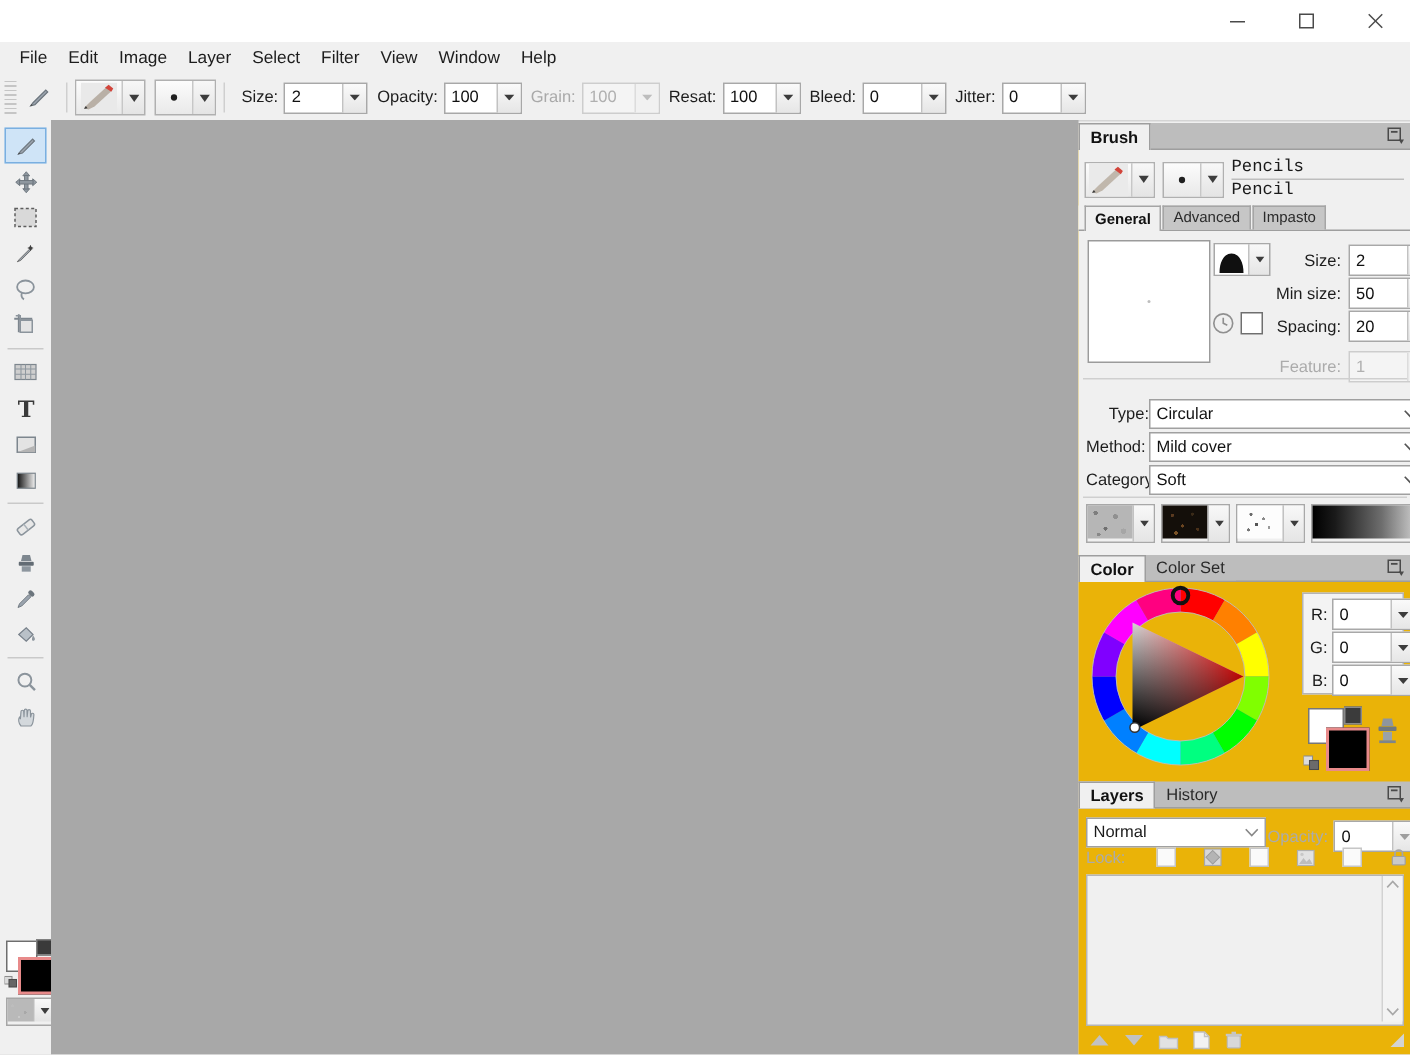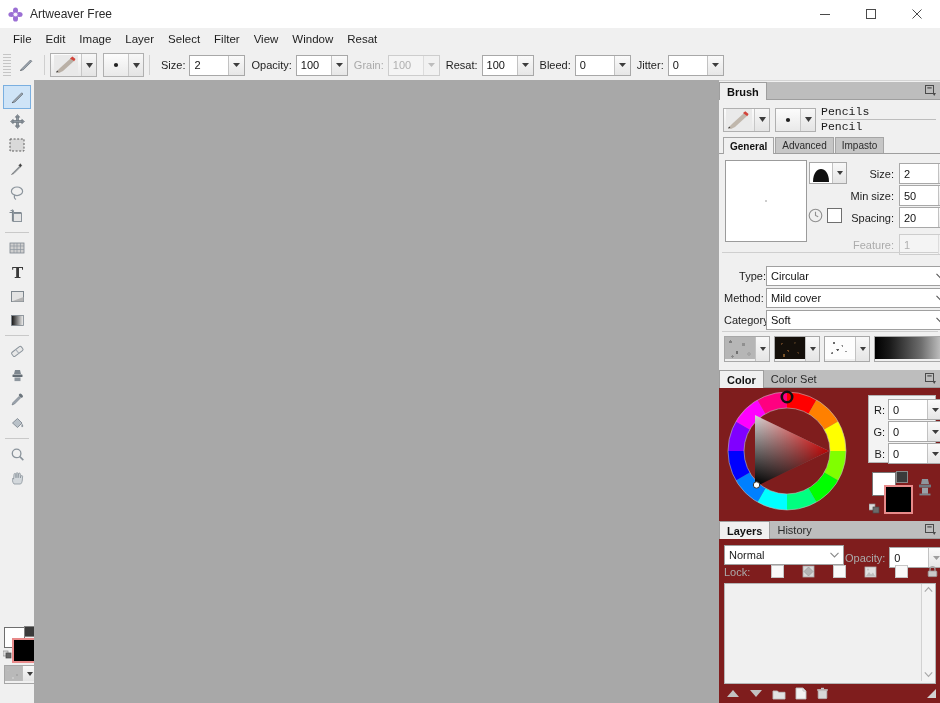--- a/index.html
+++ b/index.html
@@ -62,21 +62,21 @@
       radial-gradient(circle at 20% 30%,#bdbdbd 0 1px,transparent 1px),
       radial-gradient(circle at 70% 60%,#a8a8a8 0 1px,transparent 1px),
       radial-gradient(circle at 45% 80%,#c9c9c9 0 1px,transparent 1px),
       #b9b9b9;}
   .papersw .a{width:13px;height:15px;background:linear-gradient(#f8f8f8,#e4e4e4);border-left:1px solid #bdbdbd;display:flex;align-items:center;justify-content:center;}
 
   
   .canvas{position:absolute;left:34px;top:80px;width:685px;height:623px;background:#a8a8a8;}
 
   
-  .dock{position:absolute;left:719px;top:82px;width:221px;height:621px;background:#7f1d1d;}
+  .dock{position:absolute;left:719px;top:82px;width:221px;height:621px;background:#eab308;}
   .panel{position:relative;background:#f0f0f0;}
   .ptabs{position:relative;height:17px;background:#bdbdbd;display:flex;align-items:flex-end;border-bottom:1px solid #9e9e9e;}
   .ptab{height:16px;padding:0 7px;display:flex;align-items:center;font-size:11px;color:#2a2a2a;background:#bdbdbd;}
   .ptab.active{background:#f0f0f0;font-weight:bold;color:#111;border-left:1px solid #9e9e9e;border-right:1px solid #9e9e9e;border-top:1px solid #9e9e9e;height:17px;margin-bottom:-1px;}
   .pmenu{position:absolute;right:3px;top:2px;width:13px;height:13px;}
 
   .brushhead{display:flex;align-items:center;padding:5px 0 3px 4px;gap:5px;}
   .brush-name{font-size:11.5px;color:#1a1a1a;line-height:14px;}
   .brush-names{flex:1;padding-right:4px;font-family:Liberation Mono, monospace;}
   .brush-cat{border-bottom:1px solid #bdbdbd;}
@@ -123,34 +123,20 @@
   .lscroll{position:absolute;right:0;top:0;width:13px;height:97px;background:#f3f3f3;border-left:1px solid #d2d2d2;}
   .lbtns{position:absolute;left:726px;top:687px;display:flex;align-items:center;gap:9px;}
   svg{display:block;}
 </style>
 </head>
 <body>
 
 <div id="app">
 
   <div class="titlebar">
-    <div class="title-left">
-      <span class="app-icon">
-        <svg width="15" height="15" viewBox="0 0 15 15">
-          <g fill="#9b6fd4">
-            <ellipse cx="7.5" cy="3.6" rx="2.5" ry="3.2"></ellipse>
-            <ellipse cx="7.5" cy="11.4" rx="2.5" ry="3.2"></ellipse>
-            <ellipse cx="3.6" cy="7.5" rx="3.2" ry="2.5"></ellipse>
-            <ellipse cx="11.4" cy="7.5" rx="3.2" ry="2.5"></ellipse>
-          </g>
-          <circle cx="7.5" cy="7.5" r="2.1" fill="#ffffff" opacity=".85"></circle>
-        </svg>
-      </span>
-      <span class="title-text">Artweaver Free</span>
-    </div>
     <div class="win-btns">
       <div class="win-btn">
         <svg width="12" height="12" viewBox="0 0 12 12">
             <line x1="1" y1="6.5" x2="11" y2="6.5" stroke="#4a4a4a" stroke-width="1"></line>
           </svg>
       </div>
       <div class="win-btn">
         <svg width="12" height="12" viewBox="0 0 12 12">
             <rect x="1.5" y="1.5" width="9" height="9" fill="none" stroke="#4a4a4a" stroke-width="1"></rect>
           </svg>
@@ -166,21 +152,21 @@
 
   <div class="menubar">
     <div class="menu-item">File</div>
     <div class="menu-item">Edit</div>
     <div class="menu-item">Image</div>
     <div class="menu-item">Layer</div>
     <div class="menu-item">Select</div>
     <div class="menu-item">Filter</div>
     <div class="menu-item">View</div>
     <div class="menu-item">Window</div>
-    <div class="menu-item">Resat</div>
+    <div class="menu-item">Help</div>
   </div>
 
   <div class="optbar">
     <div class="grip"></div>
 
     <div class="tool-cur">
       <svg width="18" height="18" viewBox="0 0 18 18">
         <path d="M3.5 14.5 L5 12.5 L13.5 4 L14.8 5.3 L6.3 13.8 Z" fill="#9aa3ad" stroke="#6c757d" stroke-width=".8"></path>
         <path d="M3.2 14.8 L4.6 14.3 L3.8 13.4 Z" fill="#4a4a4a"></path>
       </svg>

